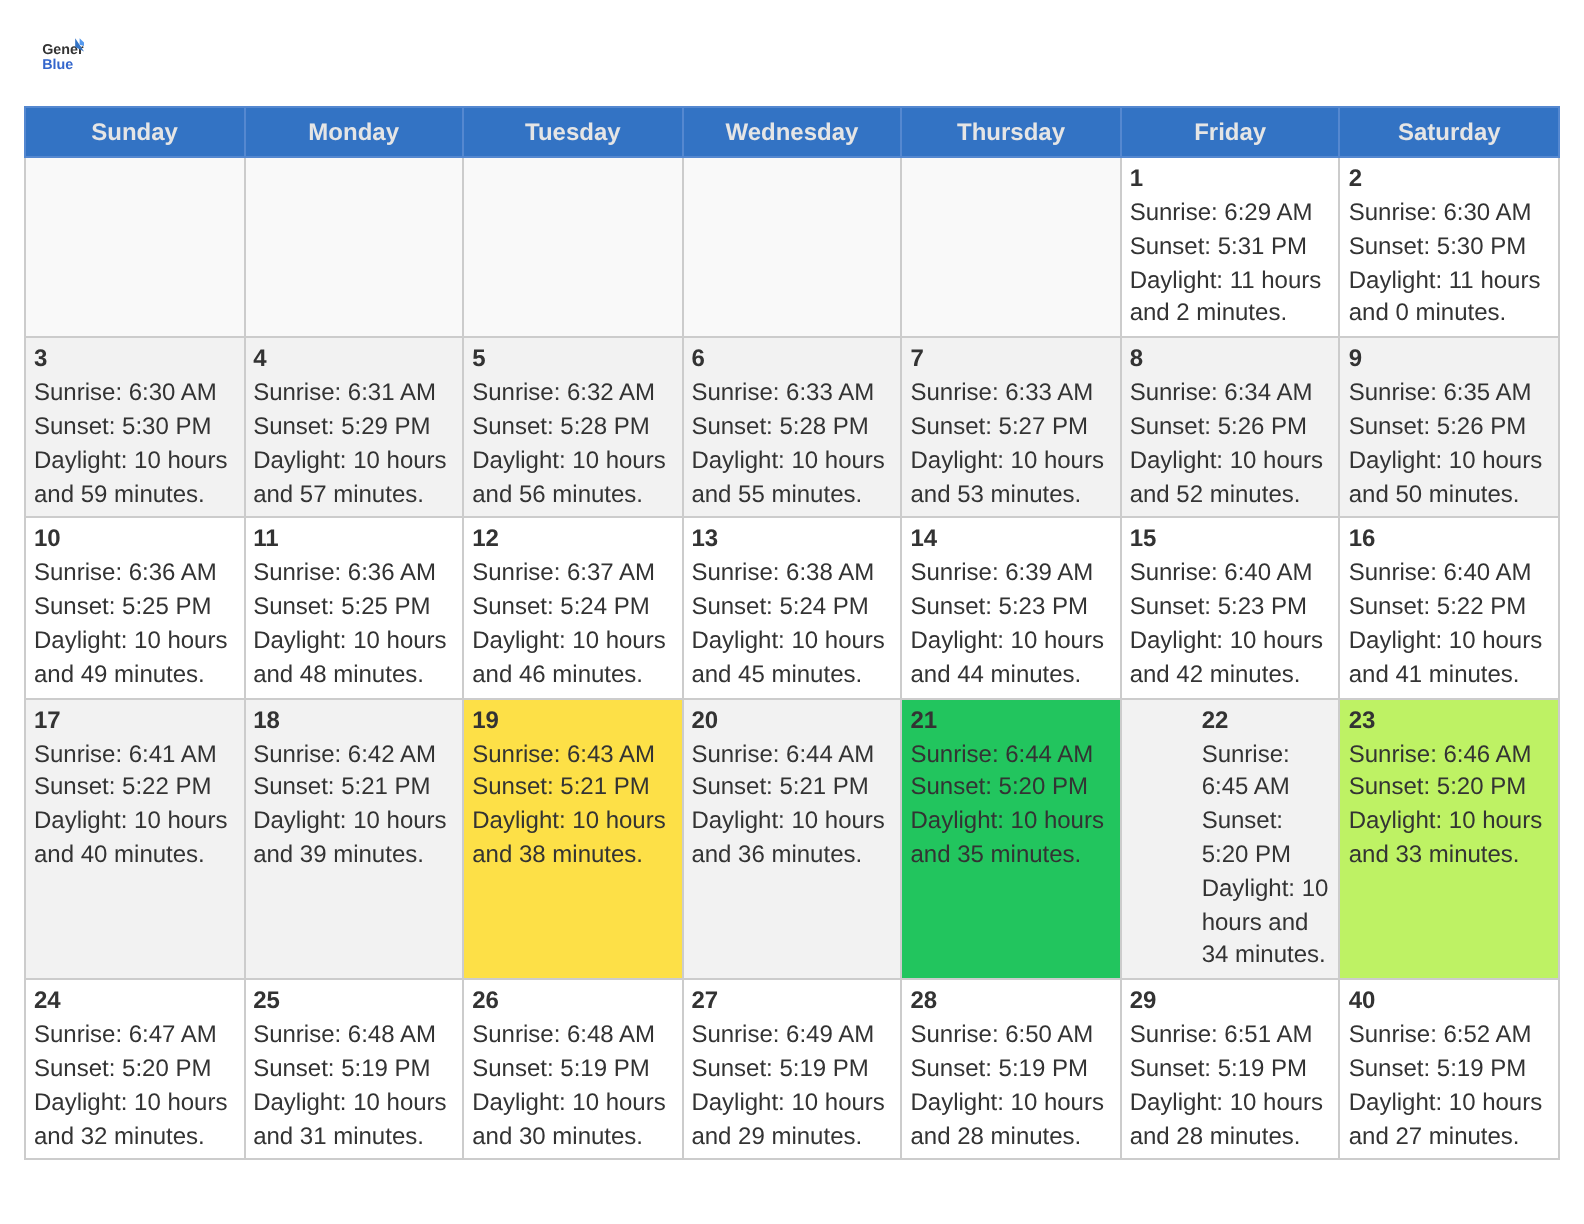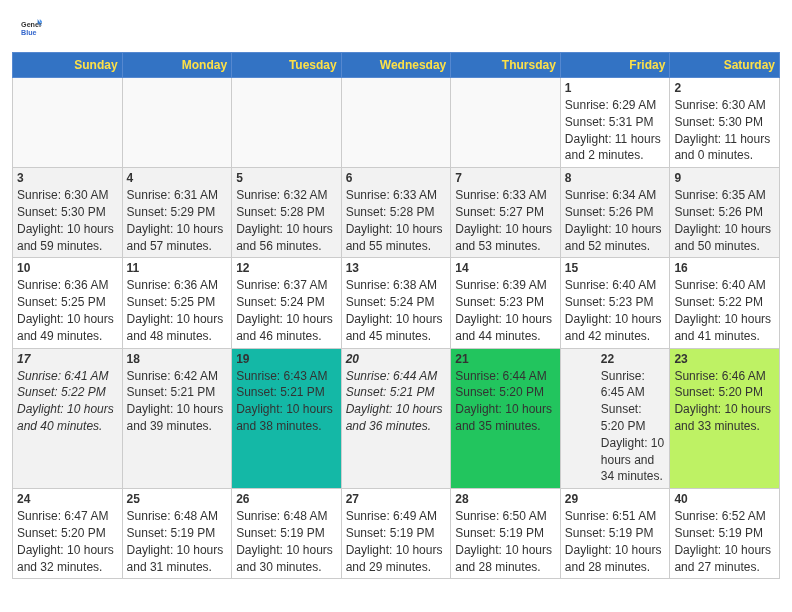--- a/index.html
+++ b/index.html
@@ -39,25 +39,25 @@
     }
     .calendar-container {
       margin: 4px 2px;
     }
     table {
       width: 100%;
       border-collapse: collapse;
     }
     thead th {
       background-color: #3373c4;
-      color: #fde047;
+      color: #e5e5e5;
       font-size: 12px;
       font-weight: bold;
       padding: 5px 4px;
-      text-align: right;
+      text-align: center;
       border: 1px solid #5588d0;
     }
     .week-row td {
       vertical-align: top;
       border: 1px solid #ccc;
       padding: 3px 4px;
       font-size: 10.5px;
       color: #333;
       width: calc(100% / 7);
       min-height: 70px;
@@ -189,33 +189,33 @@
           <td>
             <span class="day-num">15</span>
             <div class="day-info">Sunrise: 6:40 AM<br>Sunset: 5:23 PM<br>Daylight: 10 hours and 42 minutes.</div>
           </td>
           <td>
             <span class="day-num">16</span>
             <div class="day-info">Sunrise: 6:40 AM<br>Sunset: 5:22 PM<br>Daylight: 10 hours and 41 minutes.</div>
           </td>
         </tr>
         <tr class="week-row">
-          <td style="background: rgb(242, 242, 242); font-style: italic;">
+          <td style="background: rgb(242, 242, 242);">
             <span class="day-num">17</span>
             <div class="day-info">Sunrise: 6:41 AM<br>Sunset: 5:22 PM<br>Daylight: 10 hours and 40 minutes.</div>
           </td>
           <td style="background: rgb(242, 242, 242);">
             <span class="day-num">18</span>
             <div class="day-info">Sunrise: 6:42 AM<br>Sunset: 5:21 PM<br>Daylight: 10 hours and 39 minutes.</div>
           </td>
-          <td style="background: #14b8a6;">
+          <td style="background: #fde047;">
             <span class="day-num">19</span>
             <div class="day-info">Sunrise: 6:43 AM<br>Sunset: 5:21 PM<br>Daylight: 10 hours and 38 minutes.</div>
           </td>
-          <td style="background: rgb(242, 242, 242); font-style: italic;">
+          <td style="background: rgb(242, 242, 242);">
             <span class="day-num">20</span>
             <div class="day-info">Sunrise: 6:44 AM<br>Sunset: 5:21 PM<br>Daylight: 10 hours and 36 minutes.</div>
           </td>
           <td style="background: #22c55e;">
             <span class="day-num">21</span>
             <div class="day-info">Sunrise: 6:44 AM<br>Sunset: 5:20 PM<br>Daylight: 10 hours and 35 minutes.</div>
           </td>
           <td style="background: rgb(242, 242, 242); padding-left: 40px;">
             <span class="day-num">22</span>
             <div class="day-info">Sunrise: 6:45 AM<br>Sunset: 5:20 PM<br>Daylight: 10 hours and 34 minutes.</div>

